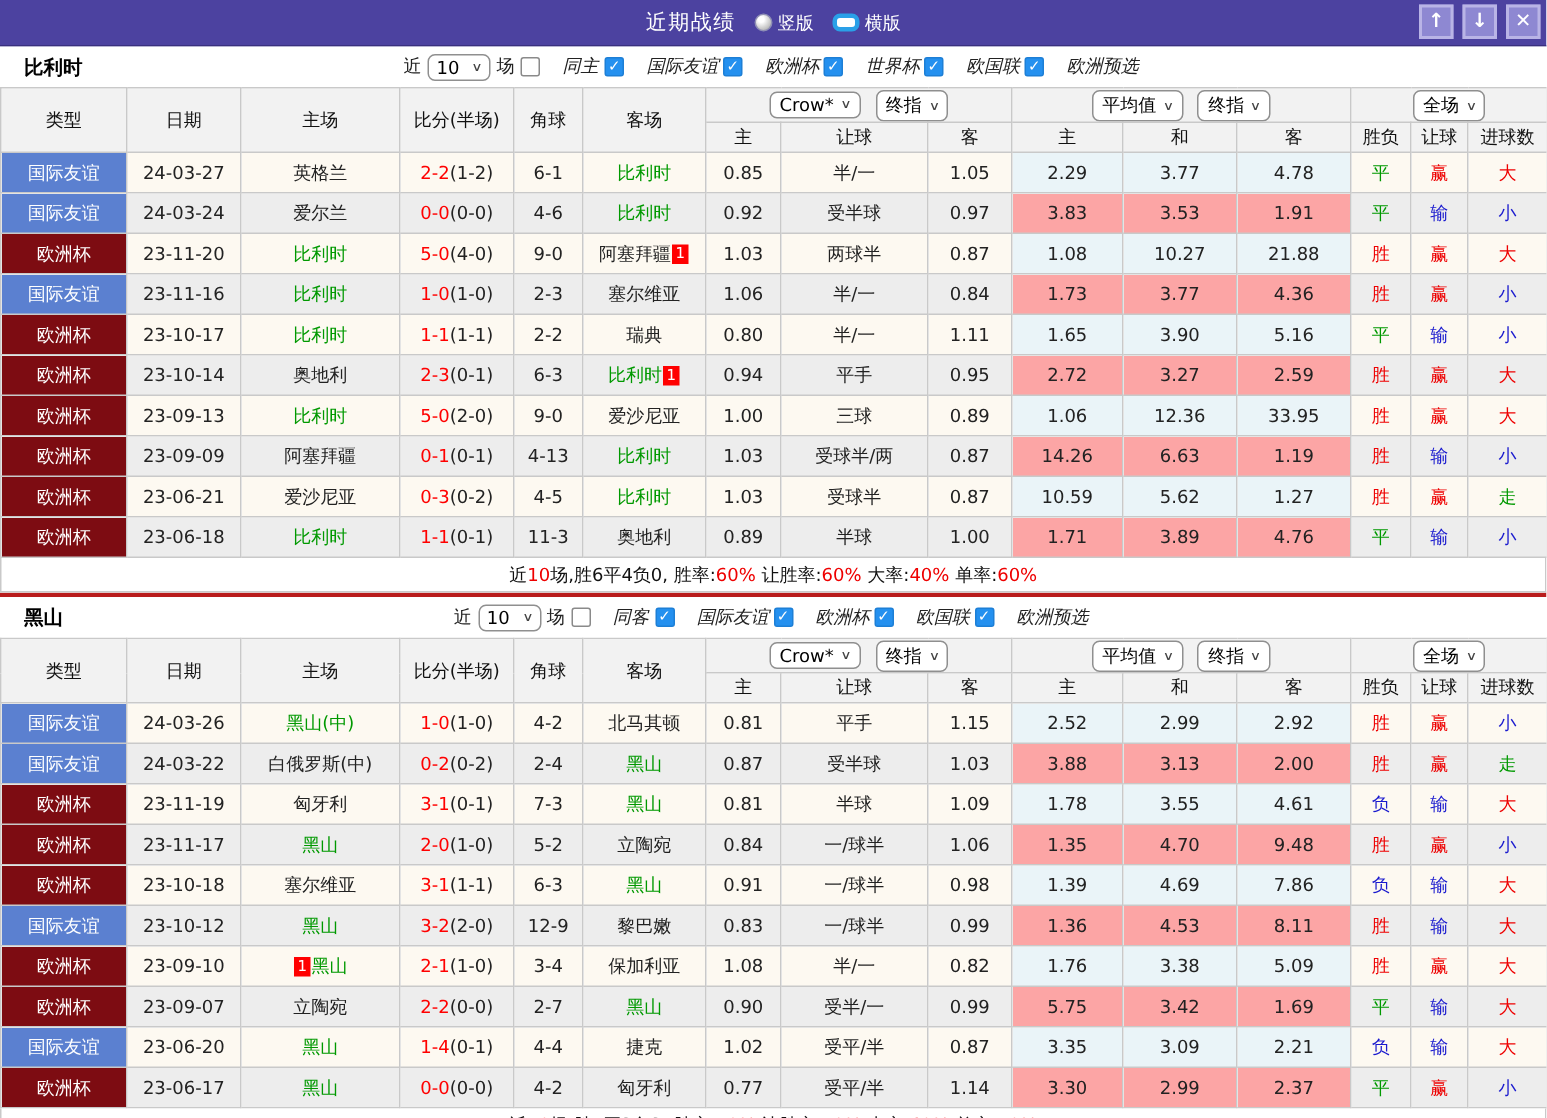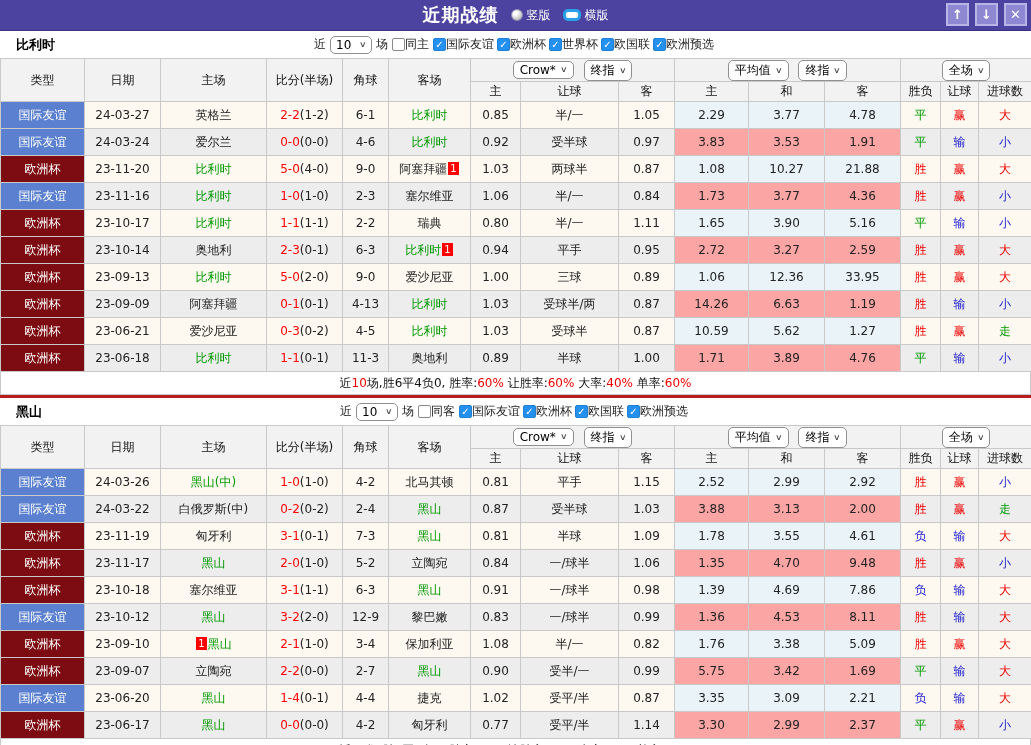--- a/index.html
+++ b/index.html
@@ -2,37 +2,37 @@
 <html><head>
 <meta charset="utf-8">
 <style>
   html,body{margin:0;padding:0;background:#fff;}
   body{width:1031px;font-family:"DejaVu Sans","Liberation Sans",sans-serif;-webkit-font-smoothing:antialiased;}
   .app{width:1031px;border-bottom:2px solid #b9cbe0;}
 
   
   .titlebar{height:30px;background:#4c42a0;position:relative;display:flex;align-items:center;justify-content:center;color:#fff;border-bottom:1px solid #39307e;}
   .tcenter{display:flex;align-items:center;gap:12px;}
-  .title{font-size:18px;font-weight:bold;letter-spacing:1px;}
+  .title{font-size:14px;font-weight:normal;letter-spacing:1px;}
   .radio-opt{display:inline-flex;align-items:center;gap:4px;font-size:12px;cursor:pointer;}
   .radio{width:12px;height:12px;border-radius:50%;display:inline-block;box-sizing:border-box;}
   .radio.unsel{background:radial-gradient(circle at 35% 30%, #ffffff 20%, #a8a8a8 90%);border:1px solid #8f8fb5;}
   .radio.sel{background:#fff;border:3px solid #2aa0e8;}
   .win-btns{position:absolute;right:4px;top:3px;display:flex;gap:6px;}
   .wbtn{width:23px;height:23px;box-sizing:border-box;background:#8e88d2;border:2px solid #b9b4e6;color:#fff;display:flex;align-items:center;justify-content:center;font-size:13px;font-weight:bold;cursor:pointer;line-height:1;}
 
   
   .filterbar{height:27px;background:#fff;position:relative;display:flex;align-items:center;font-size:12px;color:#222;}
   .team{position:absolute;left:16px;font-size:13px;font-weight:bold;color:#000;}
   .filters{margin:0 auto;display:inline-flex;align-items:center;}
   .filters > *{margin:0 2px;}
   .sel{display:inline-flex;align-items:center;background:#fff;border:1px solid #8f8f8f;border-radius:5px;padding:1px 6px;font-size:12px;font-weight:normal;cursor:pointer;gap:5px;color:#000;}
   .sel .chev{font-size:8px;color:#444;transform:scaleX(1.3);}
   .count-sel{min-width:30px;justify-content:space-between;padding:1px 5px;}
-  .chk-opt{display:inline-flex;align-items:center;gap:0;cursor:pointer;}
+  .chk-opt{display:inline-flex;align-items:center;gap:15px;cursor:pointer;font-style:italic;}
   .chk{width:13px;height:13px;box-sizing:border-box;border-radius:2px;display:inline-flex;align-items:center;justify-content:center;font-size:10px;line-height:1;}
   .chk.on{background:#2490ef;border:1px solid #1d7fd6;color:#fff;}
   .chk.off{background:#fff;border:1px solid #8a8a8a;color:transparent;}
   .comps{display:inline-flex;align-items:center;}
   .comps .chk-opt{margin-right:3px;}
 
   
   table.grid{width:100%;border-collapse:collapse;table-layout:fixed;font-size:12px;color:#222;}
   table.grid th, table.grid td{border:1px solid #c9c9c9;text-align:center;padding:0;white-space:nowrap;overflow:hidden;}
   thead th{background:#f2f2f2;font-weight:normal;color:#111;}

